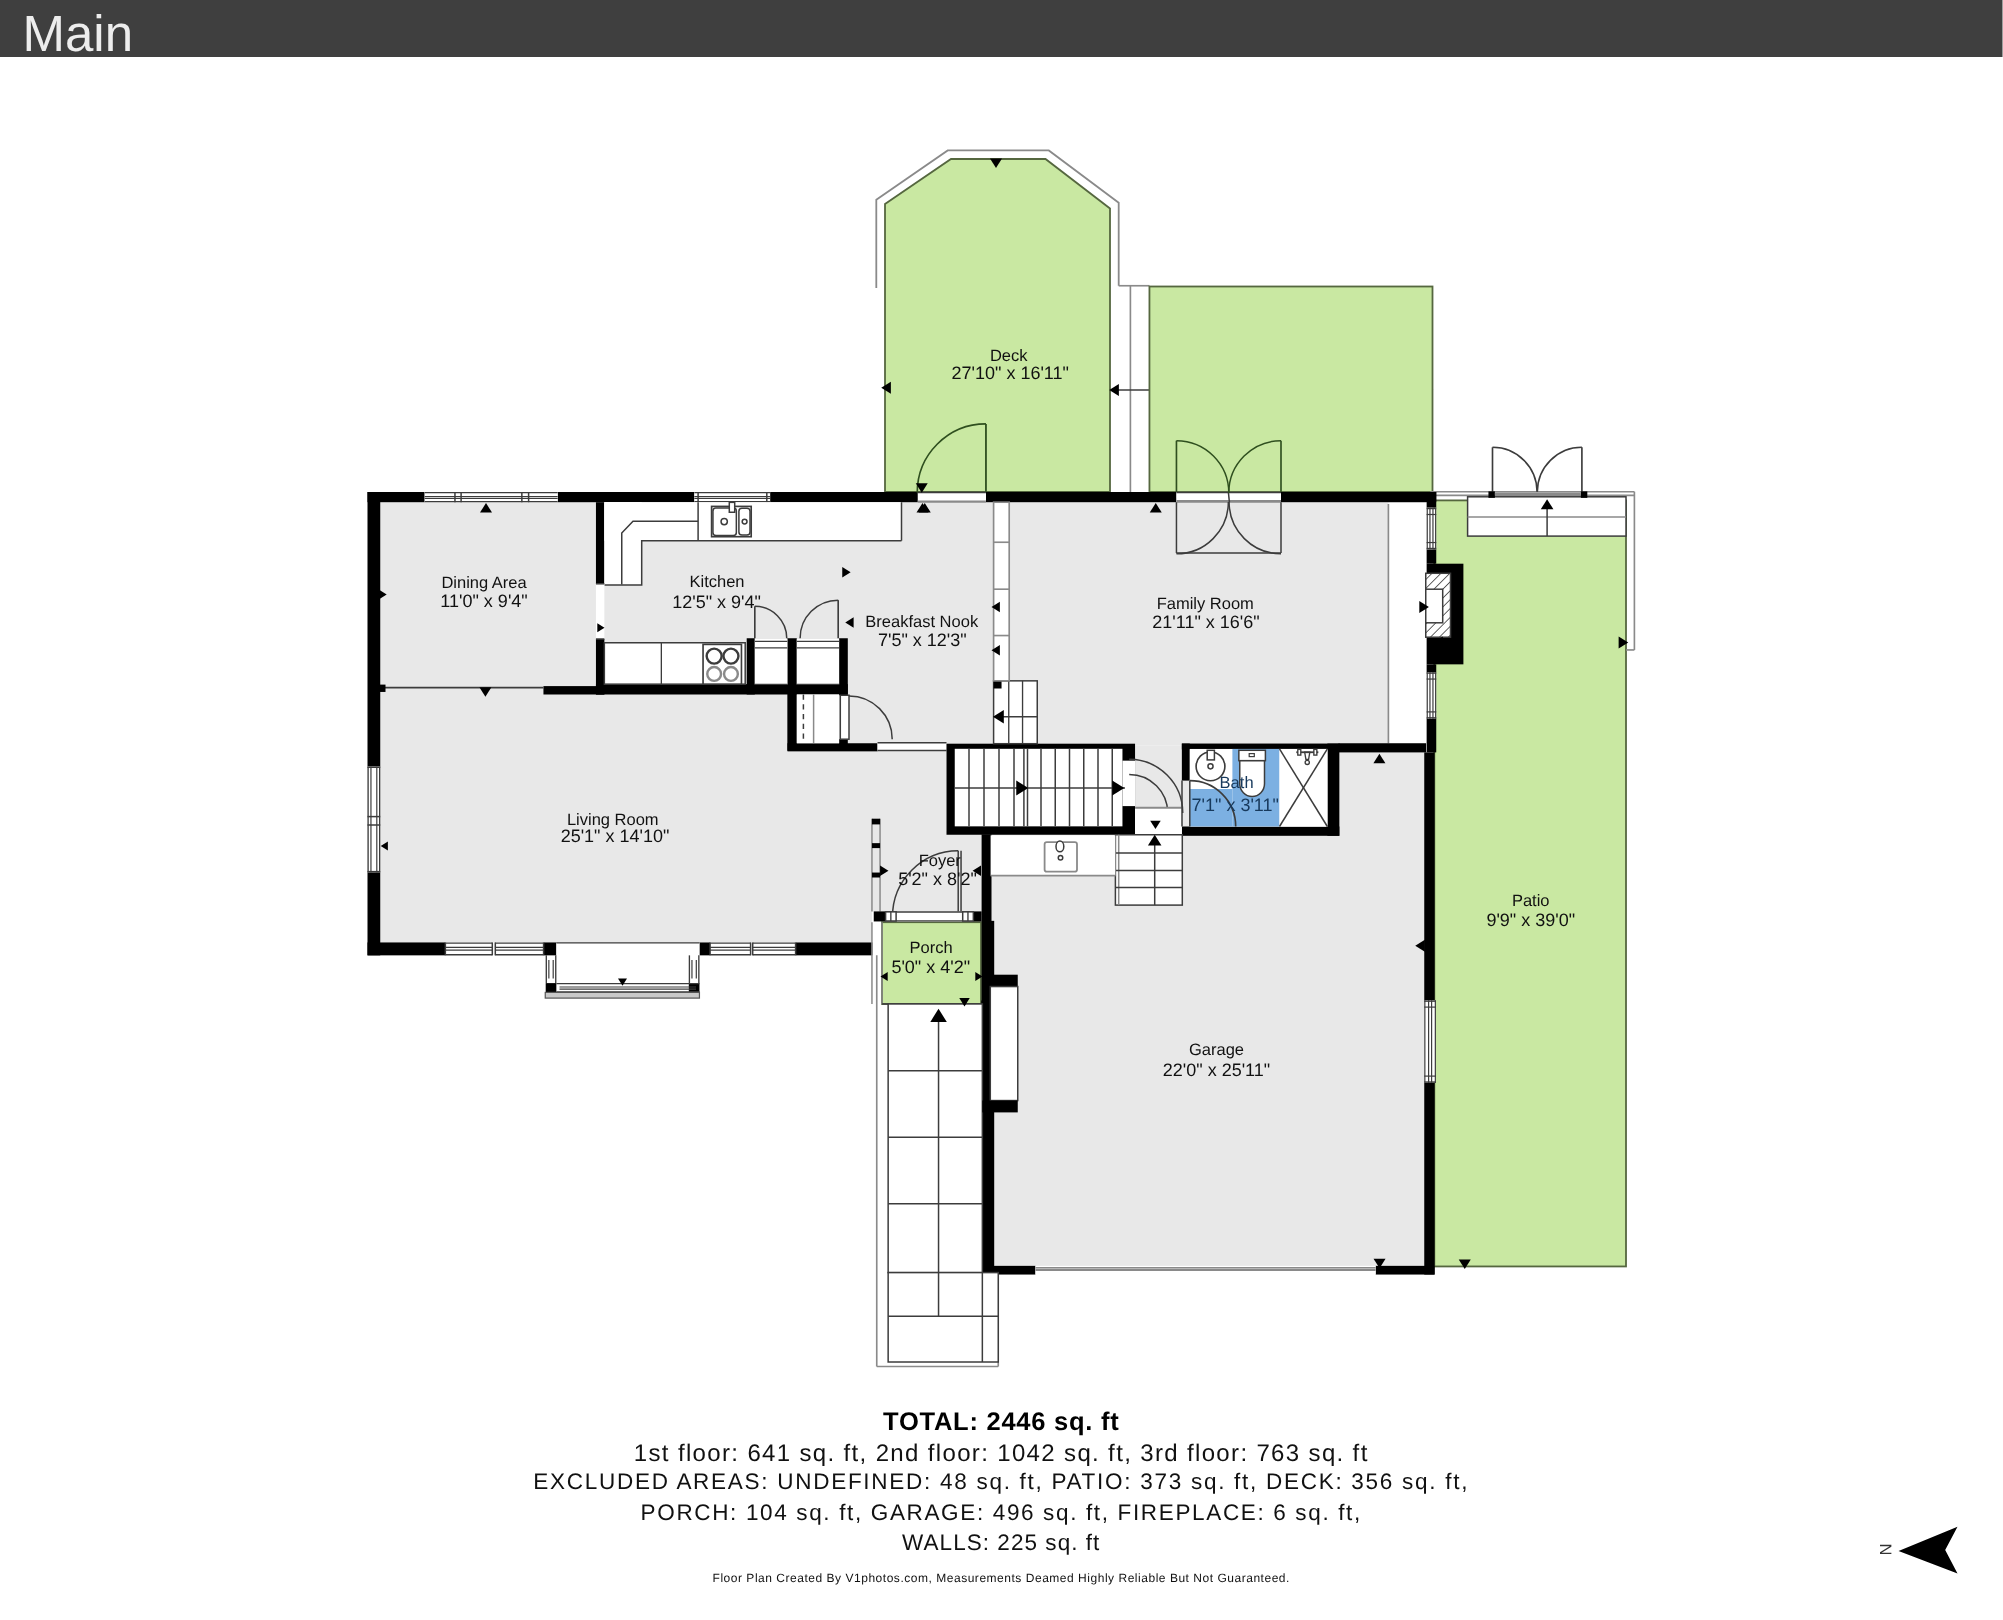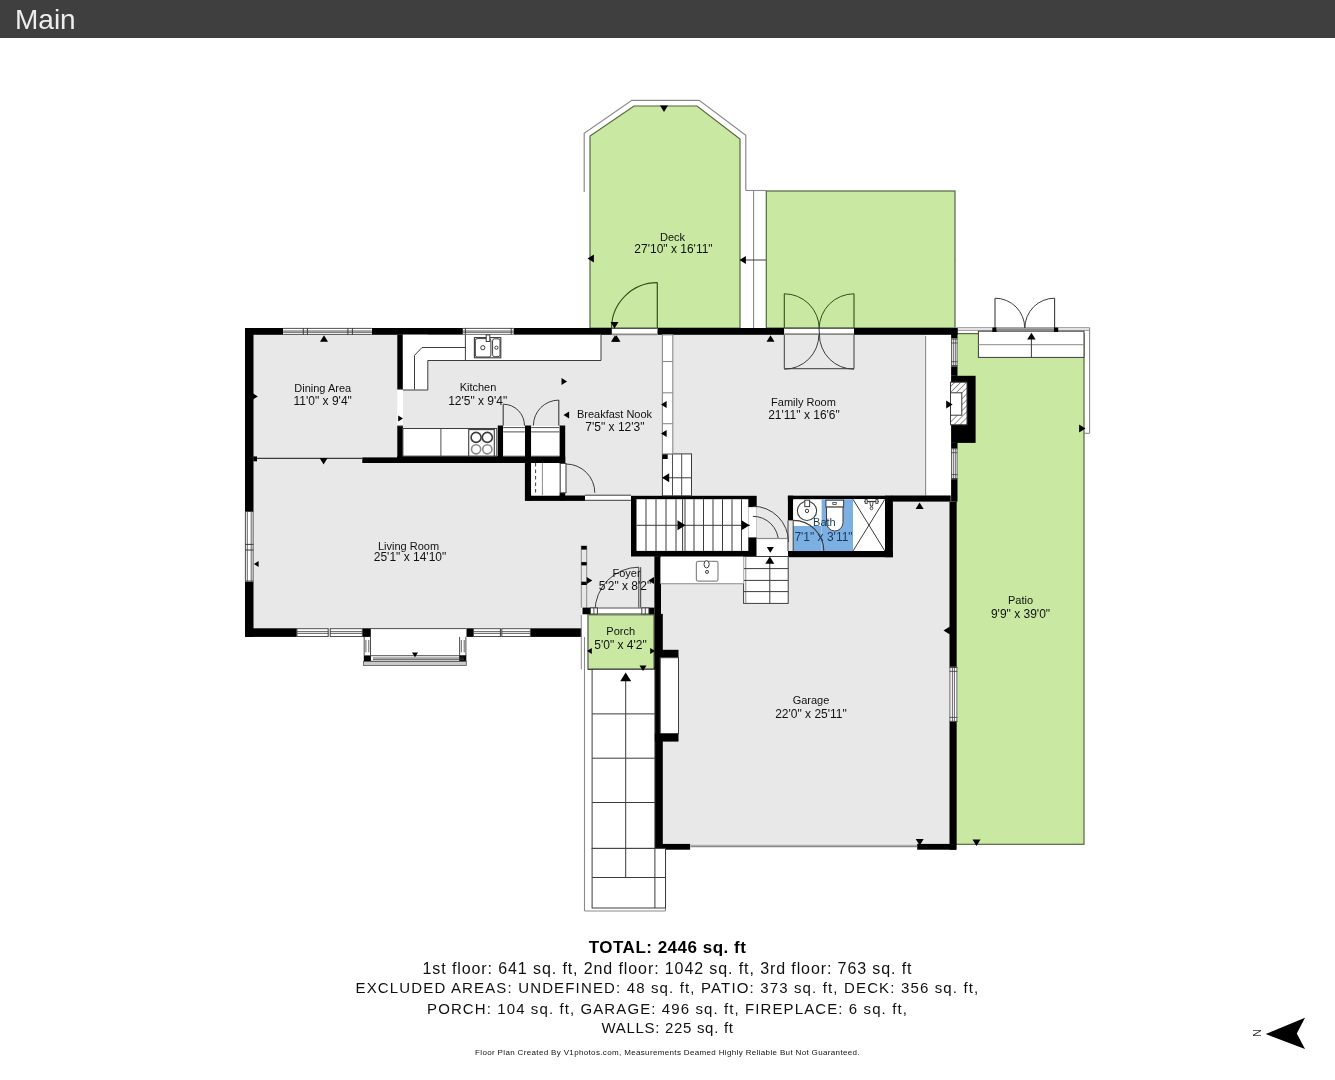--- a/index.html
+++ b/index.html
@@ -1,18 +1,18 @@
 <!DOCTYPE html>
 <html><head>
 <meta charset="utf-8">
 <style>
 html,body{margin:0;padding:0;width:1335px;height:1080px;background:#fff;overflow:hidden;}
 *{box-sizing:border-box;}
 .hdr{position:absolute;left:0;top:0;width:1335px;height:38px;background:#3f3f3f;z-index:5;}
-.hdr span{position:absolute;left:15px;top:4px;font-family:"Liberation Sans",sans-serif;font-size:28px;color:#ededed;}
+.hdr span{position:absolute;left:15px;top:4px;font-family:"Liberation Sans",sans-serif;font-size:34px;color:#ededed;}
 </style>
 </head>
 <body>
 
 <div class="hdr">
     <span>Main</span>
   </div>
 
 <svg width="1335" height="1080" viewBox="0 0 1335 1080" style="position:absolute;left:0;top:0;" xmlns="http://www.w3.org/2000/svg">
 <defs>

